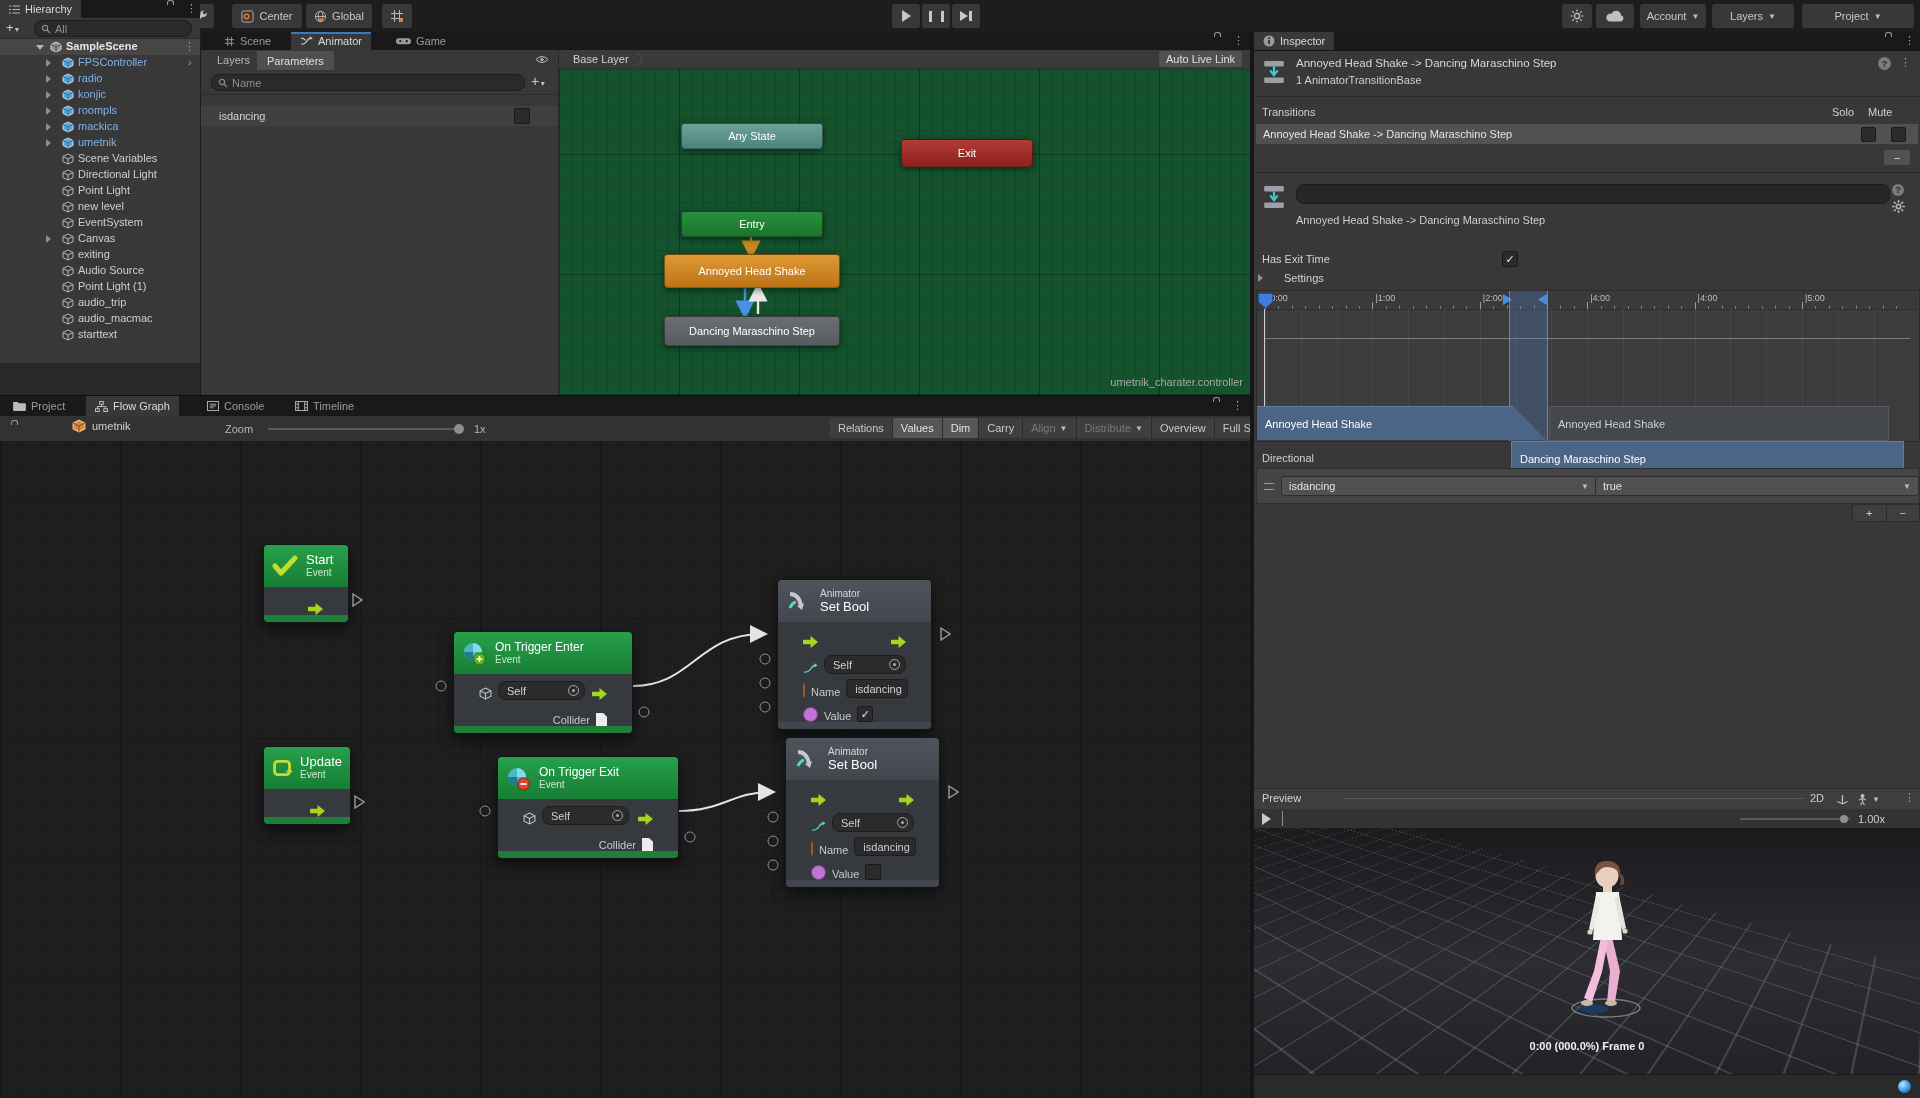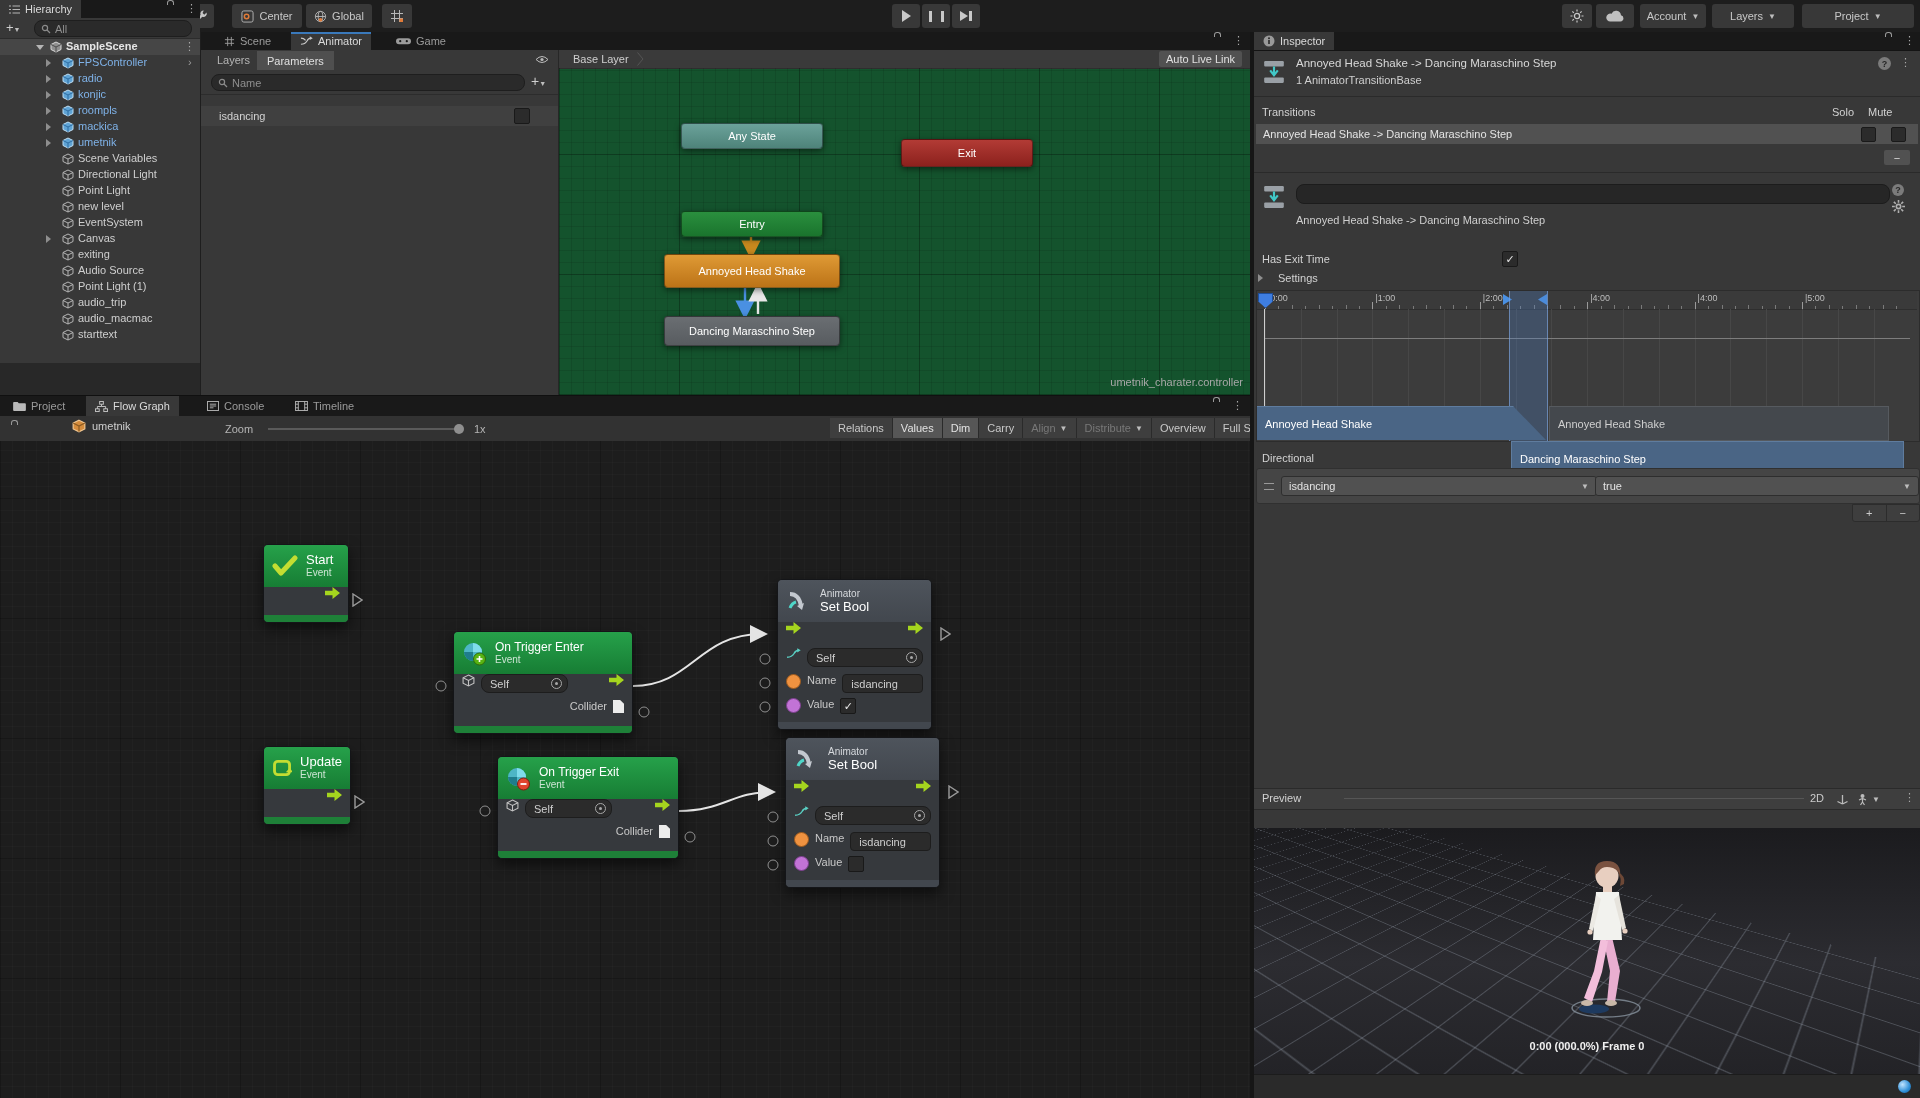--- a/index.html
+++ b/index.html
@@ -32,21 +32,21 @@
   .seg{height:20px;display:flex;align-items:center;gap:4px;padding:0 8px;background:#3e3e3e;border-right:1px solid #2a2a2a;color:#c8c8c8;white-space:nowrap}
   .seg.on{background:#565656;color:#e2e2e2}
   .seg.dis{color:#787878}
   .fnode{position:absolute;border-radius:5px;background:#36393d;box-shadow:0 6px 14px rgba(0,0,0,.55);border:1px solid #141518}
   .fhd{display:flex;align-items:center;gap:8px;padding:0 8px;height:42px;border-radius:4px 4px 0 0}
   .fhd.green{background:linear-gradient(#26a14a,#177d34)}
   .fhd.gray{background:linear-gradient(#4e545c,#42474e)}
   .fttl{font-size:13px;color:#fff;line-height:14px}
   .fsub{font-size:10px;color:rgba(255,255,255,.78);line-height:12px}
   .fgrp{font-size:10px;color:#d6d9dd;line-height:12px}
-  .frow{display:flex;align-items:flex-start;gap:6px;padding:0 8px;height:26px;position:relative}
+  .frow{display:flex;align-items:flex-end;gap:6px;padding:0 25px;height:26px;position:relative}
   .fft{height:7px;border-radius:0 0 4px 4px}
   .fft.green{background:#1e8038}
   .fft.gray{background:#42474e}
   .farrow{width:15px;height:12px;background:#a5d51e;clip-path:polygon(0 32%,50% 32%,50% 0,100% 50%,50% 100%,50% 68%,0 68%)}
   .ffield{background:#2b2b2b;border:1px solid #1d1d1d;border-radius:8px;height:17px;display:flex;align-items:center;
           justify-content:space-between;padding:0 5px 0 8px;color:#cfcfcf}
   .tgt{width:9px;height:9px;border:1px solid #a8a8a8;border-radius:50%;display:flex;align-items:center;justify-content:center}
   .tgt::before{content:"";width:3px;height:3px;background:#a8a8a8;border-radius:50%}
   .pc{position:absolute;width:9px;height:9px;border:1.3px solid #8f8f8f;border-radius:50%;transform:translate(-50%,-50%)}
   .ptri{position:absolute;transform:translate(0,-50%)}
@@ -847,21 +847,21 @@
     <span class="abs qic" style="left:638px;top:152px;width:12px;height:12px">?</span>
     <svg class="abs" style="left:638px;top:168px" width="13" height="13" viewBox="0 0 14 14">
         <circle cx="7" cy="7" r="3.2" fill="#b0b0b0"></circle>
         <path d="M7 0v3M7 11v3M0 7h3M11 7h3M2 2l2.1 2.1M9.9 9.9L12 12M12 2 9.9 4.1M4.1 9.9 2 12" stroke="#b0b0b0" stroke-width="1.7"></path>
         <circle cx="7" cy="7" r="1.4" fill="#383838"></circle>
       </svg>
     <div class="abs" style="left:42px;top:182px;color:#cfcfcf">Annoyed Head Shake -&gt; Dancing Maraschino Step</div>
 
     <div class="abs" style="left:8px;top:221px;color:#d2d2d2">Has Exit Time</div>
     <span class="abs chk" style="left:248px;top:219px;width:14px;height:14px">✓</span>
-    <div class="abs" style="left:4px;top:240px;display:flex;align-items:center;gap:15px">
+    <div class="abs" style="left:4px;top:240px;display:flex;align-items:center;gap:21px">
       <span class="tri-r"></span>
       <span style="color:#d2d2d2">Settings</span>
     </div>
 
     <div class="abs" style="left:2px;top:258px;width:662px;height:150px;background:#3c3c3c;border:1px solid #2c2c2c">
       <div class="abs" style="left:0;top:0;width:660px;height:18px;background:#3a3a3a;border-bottom:1px solid #2e2e2e">
           <span class="tick" style="left:8.0px;height:7px"></span>
           <span class="ticklbl" style="left:11.0px">|0:00</span>
           <span class="tick" style="left:21.4px;height:3px;background:#7a7a7a"></span>
           <span class="tick" style="left:34.9px;height:4px;background:#7a7a7a"></span>
@@ -977,20 +977,28 @@
       <svg class="abs" style="left:582px;top:4px" width="13" height="13" viewBox="0 0 13 13">
           <path d="M6.5 11V2M6.5 11l-5-2.5M6.5 11l5-2.5" stroke="#bbb" fill="none" stroke-width="1.3"></path>
         </svg>
       <svg class="abs" style="left:602px;top:4px" width="13" height="13" viewBox="0 0 13 13">
           <circle cx="6.5" cy="3" r="2" fill="#bbb"></circle>
           <path d="M6.5 5v4M3 7l3.5-1.5L10 7M4.5 12l2-3 2 3" stroke="#bbb" fill="none" stroke-width="1.2"></path>
         </svg>
       <span class="abs car" style="left:618px;top:6px">▼</span>
       <span class="abs keb" style="left:650px;top:2px">⋮</span>
     </div>
+    <div class="abs" style="left:0;top:777px;width:666px;height:19px;background:#333;border-bottom:1px solid #262626">
+      <span class="abs" style="left:8px;top:4px;width:0;height:0;border-left:9px solid #c8c8c8;border-top:6px solid transparent;border-bottom:6px solid transparent"></span>
+      <span class="abs" style="left:28px;top:2px;width:1px;height:15px;background:#8a8a8a"></span>
+      <span class="abs" style="left:486px;top:9px;width:110px;height:2px;background:#5a5a5a">
+          <span class="abs" style="left:100px;top:-3px;width:8px;height:8px;border-radius:50%;background:#8f8f8f"></span>
+        </span>
+      <span class="abs" style="left:604px;top:4px;color:#ccc">1.00x</span>
+    </div>
     <div class="abs" style="left:0;top:796px;width:666px;height:246px;overflow:hidden;background:linear-gradient(#1b1b1e,#2c2c31 55%,#232327)">
       <div class="abs" style="left:-45%;top:10%;width:190%;height:200%;
            background-image:repeating-linear-gradient(0deg, rgba(165,175,190,.30) 0 1px, transparent 1px 34px),
                             repeating-linear-gradient(90deg, rgba(165,175,190,.30) 0 1px, transparent 1px 34px);
            transform:perspective(480px) rotateX(62deg) rotateZ(33deg);transform-origin:50% 10%"></div>
       <svg class="abs" style="left:300px;top:14px" width="120" height="185" viewBox="0 0 120 185">
         <ellipse cx="52" cy="166" rx="34" ry="9" fill="none" stroke="#8e9aa5" stroke-width="1.5" opacity=".75"></ellipse>
         <ellipse cx="40" cy="167" rx="15" ry="4.5" fill="#1e3a5f"></ellipse>
         <path d="M58 95l8 34-5 31h-8l3-31-6-29z" fill="#e9aed0"></path>
         <path d="M47 95l-7 34-10 27 8 4 10-30 6-31z" fill="#f3bedb"></path>

